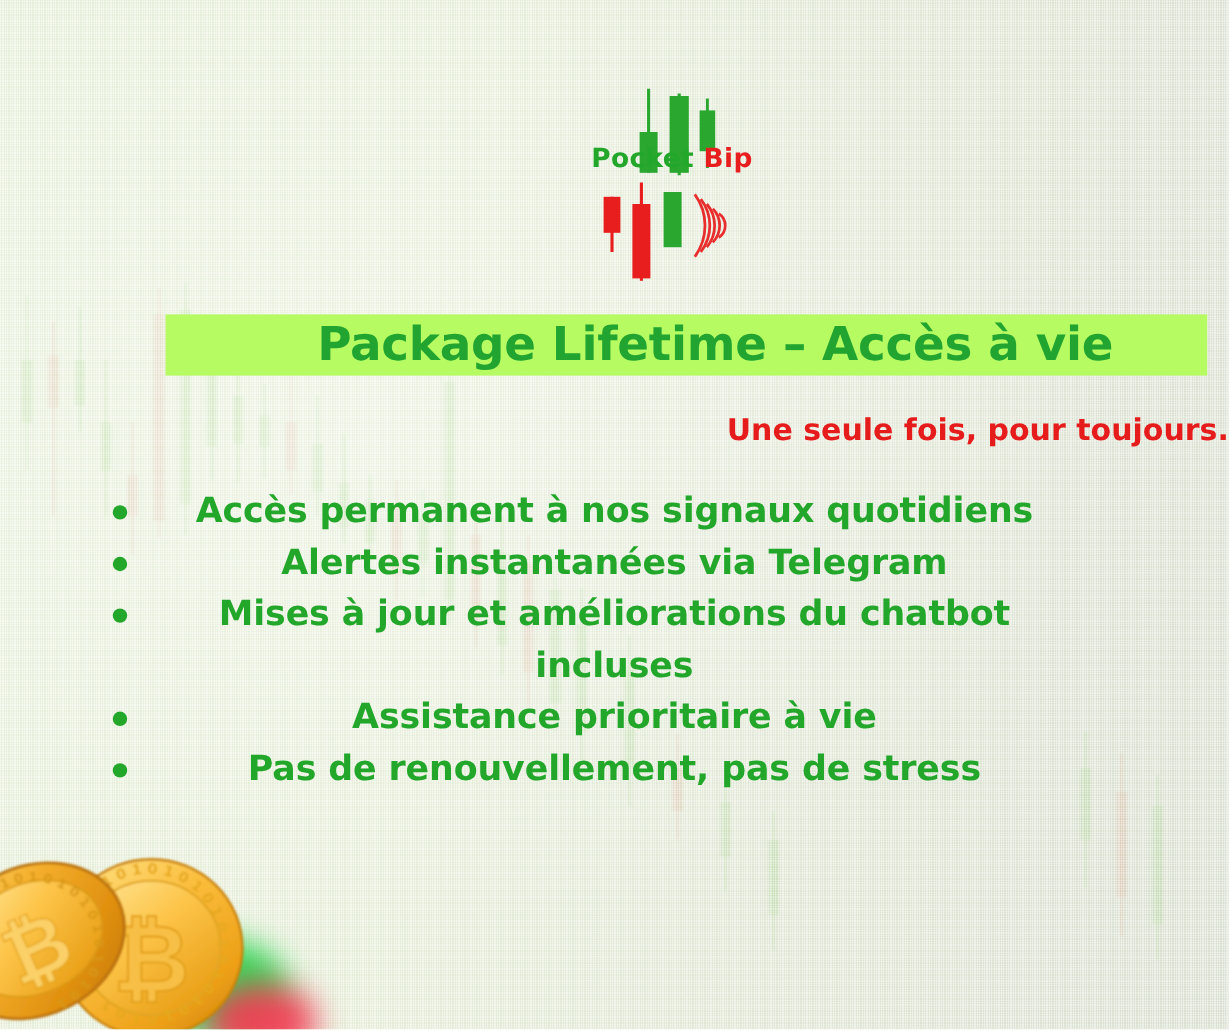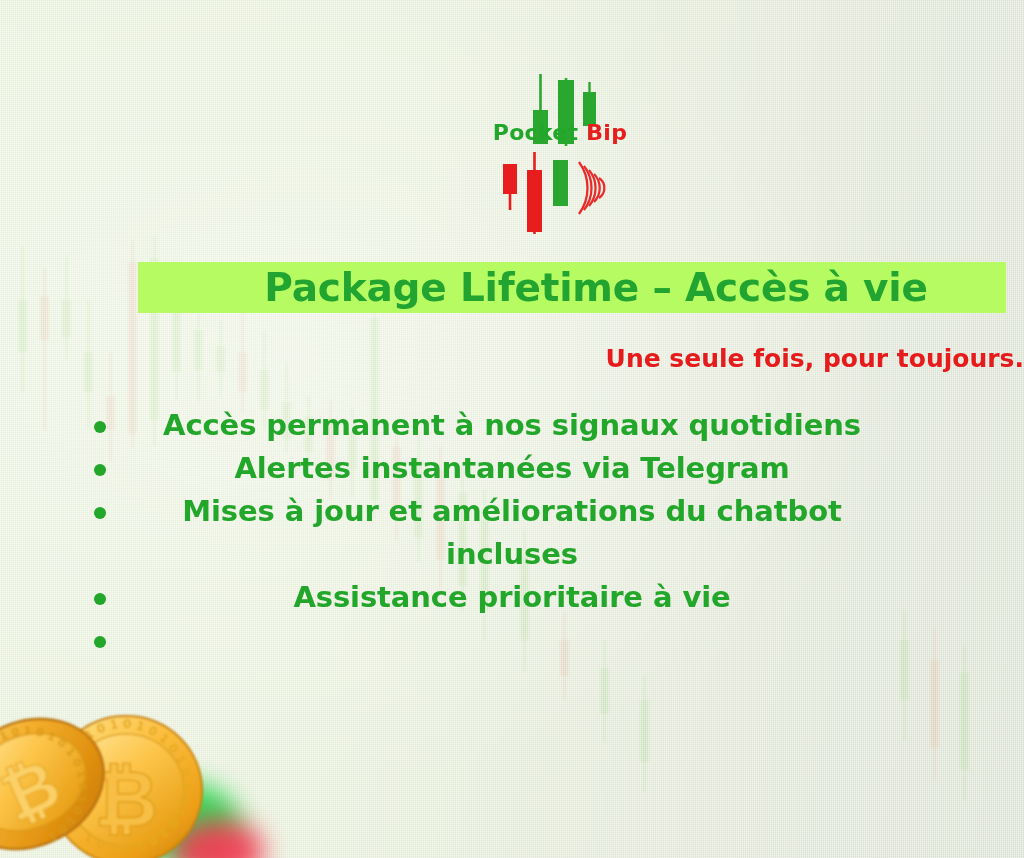--- a/index.html
+++ b/index.html
@@ -283,21 +283,21 @@
     <div id="title-text">Package Lifetime – Accès à vie</div>
   </div>
 
   <div id="subtitle">Une seule fois, pour toujours.</div>
 
   <div id="bullets">
       <div class="bullet-row"><span class="bullet-dot" style="background: rgb(34, 167, 42);"></span><span class="bullet-text" style="color: rgb(34, 167, 42);">Accès permanent à nos signaux quotidiens</span></div>
       <div class="bullet-row"><span class="bullet-dot" style="background: rgb(34, 167, 42);"></span><span class="bullet-text" style="color: rgb(34, 167, 42);">Alertes instantanées via Telegram</span></div>
       <div class="bullet-row"><span class="bullet-dot" style="background: rgb(34, 167, 42);"></span><span class="bullet-text" style="color: rgb(34, 167, 42); text-align: center;">Mises à jour et améliorations du chatbot incluses</span></div>
       <div class="bullet-row"><span class="bullet-dot" style="background: rgb(34, 167, 42);"></span><span class="bullet-text" style="color: rgb(34, 167, 42);">Assistance prioritaire à vie</span></div>
-      <div class="bullet-row"><span class="bullet-dot" style="background: rgb(34, 167, 42);"></span></div>
+      <div class="bullet-row"><span class="bullet-dot" style="background: rgb(34, 167, 42);"></span><span class="bullet-text" style="color: rgb(34, 167, 42);">Pas de renouvellement, pas de stress</span></div>
     </div>
 
   <div class="blob" id="blob-green"></div>
   <div class="blob" id="blob-red"></div>
 
   <div id="coins">
     <svg width="290" height="200" viewBox="0 0 290 200">
       <defs>
         <linearGradient id="goldA" x1="0" y1="0" x2="1" y2="1">
           <stop offset="0%" stop-color="#ffd96a"></stop>

